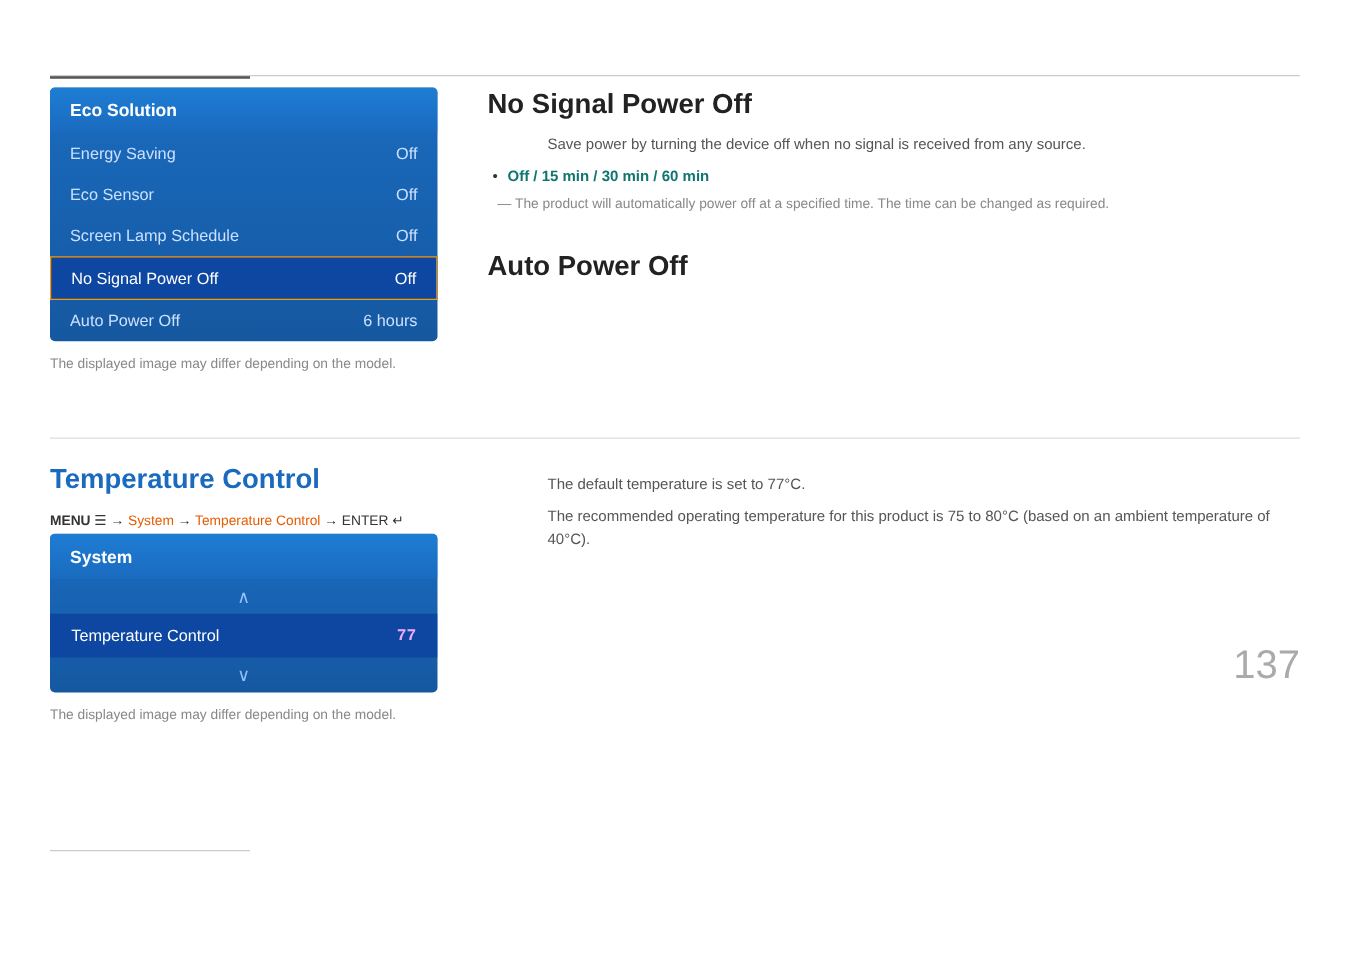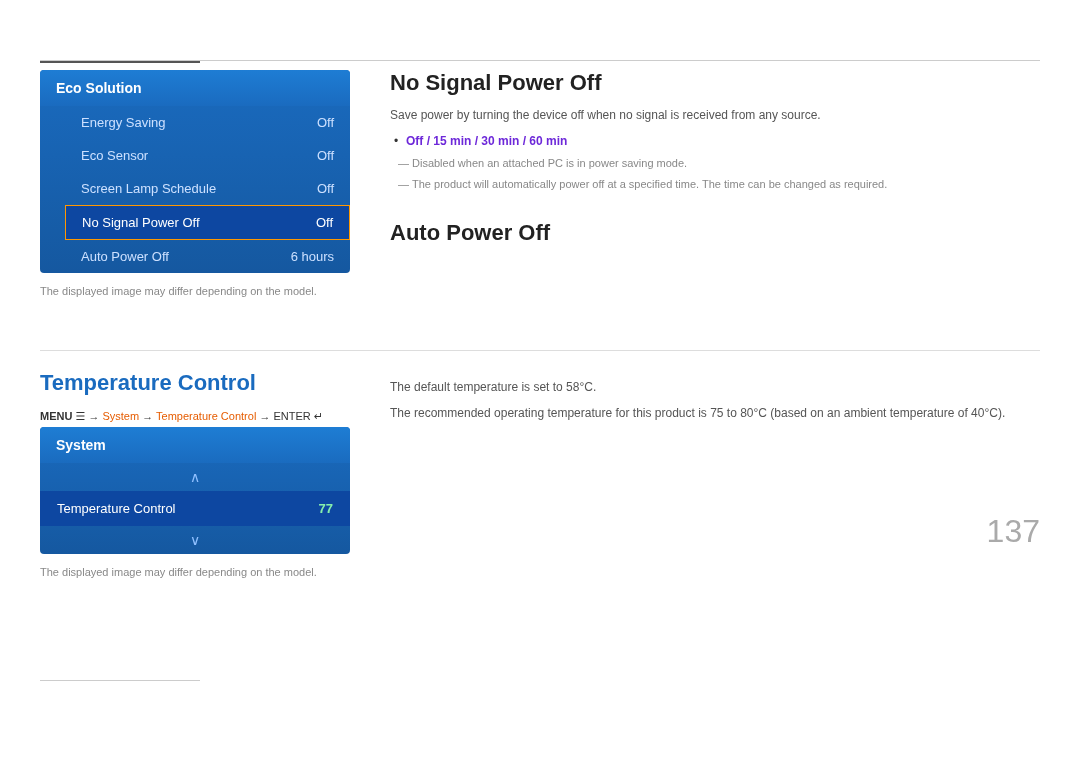--- a/index.html
+++ b/index.html
@@ -62,21 +62,20 @@
       font-weight: bold;
     }
     .menu-item {
       display: flex;
       justify-content: space-between;
       align-items: center;
       padding: 9px 16px;
       color: #cce0ff;
       font-size: 13px;
       cursor: pointer;
-      margin-left: 25px;
     }
     .menu-item.active {
       background: #0d47a1;
       color: #fff;
       border: 1px solid #ff9800;
     }
     .menu-item .value {
       color: #cce0ff;
       font-size: 13px;
     }
@@ -107,38 +106,39 @@
       font-weight: bold;
       color: #222;
       margin-bottom: 10px;
     }
 
     .section-desc {
       font-size: 12px;
       color: #555;
       margin-bottom: 8px;
       line-height: 1.5;
+      margin-left: 48px;
     }
 
     .bullet-item {
       font-size: 12px;
       margin-left: 16px;
       margin-bottom: 5px;
       position: relative;
       line-height: 1.5;
     }
     .bullet-item::before {
       content: '•';
       position: absolute;
       left: -12px;
       color: #333;
     }
 
     .highlight-orange {
-      color: #6d28d9;
+      color: #0f766e;
       font-weight: bold;
     }
     .note-dash {
       font-size: 11px;
       color: #888;
       margin-left: 8px;
       margin-bottom: 4px;
       position: relative;
       padding-left: 14px;
       line-height: 1.5;
@@ -213,22 +213,23 @@
       background: #0d47a1;
       display: flex;
       justify-content: space-between;
       align-items: center;
       padding: 9px 16px;
       color: #fff;
       font-size: 13px;
       border: 1px solid transparent;
     }
     .system-active-item .item-value {
-      color: #86efac;
-      font-weight: bold;
+      color: #f0abfc;
+      font-weight: bold;
+      font-family: Liberation Mono, monospace;
     }
     .arrow-down {
       text-align: center;
       padding: 6px;
       color: #90c0ff;
       font-size: 14px;
     }
 
     .temp-note {
       margin-top: 12px;
@@ -297,21 +298,20 @@
     </div>
     <p class="note-text">The displayed image may differ depending on the model.</p>
   </div>
 
   <div class="right-column">
     <h2 class="section-title">No Signal Power Off</h2>
     <p class="section-desc">Save power by turning the device off when no signal is received from any source.</p>
     <div class="bullet-item">
       <span class="highlight-orange">Off / 15 min / 30 min / 60 min</span>
     </div>
-    <p class="note-dash">Disabled when an attached PC is in power saving mode.</p>
     <p class="note-dash">The product will automatically power off at a specified time. The time can be changed as required.</p>
 
     <div class="auto-section">
       <h2 class="section-title">Auto Power Off</h2>
     </div>
   </div>
 
   <div class="mid-divider"></div>
 
   <div class="temp-section-left">
@@ -336,21 +336,21 @@
         <span>Temperature Control</span>
         <span class="item-value">77</span>
       </div>
       <div class="arrow-down">∨</div>
     </div>
 
     <p class="temp-note">The displayed image may differ depending on the model.</p>
   </div>
 
   <div class="temp-section-right">
-    <p class="section-desc" style="margin-top:8px;">The default temperature is set to 58°C.</p>
+    <p class="section-desc" style="margin-top:8px;">The default temperature is set to 77°C.</p>
     <p class="section-desc">The recommended operating temperature for this product is 75 to 80°C (based on an ambient temperature of 40°C).</p>
   </div>
 
   <div class="bottom-divider2"></div>
 
   <div class="page-number">137</div>
 
 </div>
 
 </body></html>

